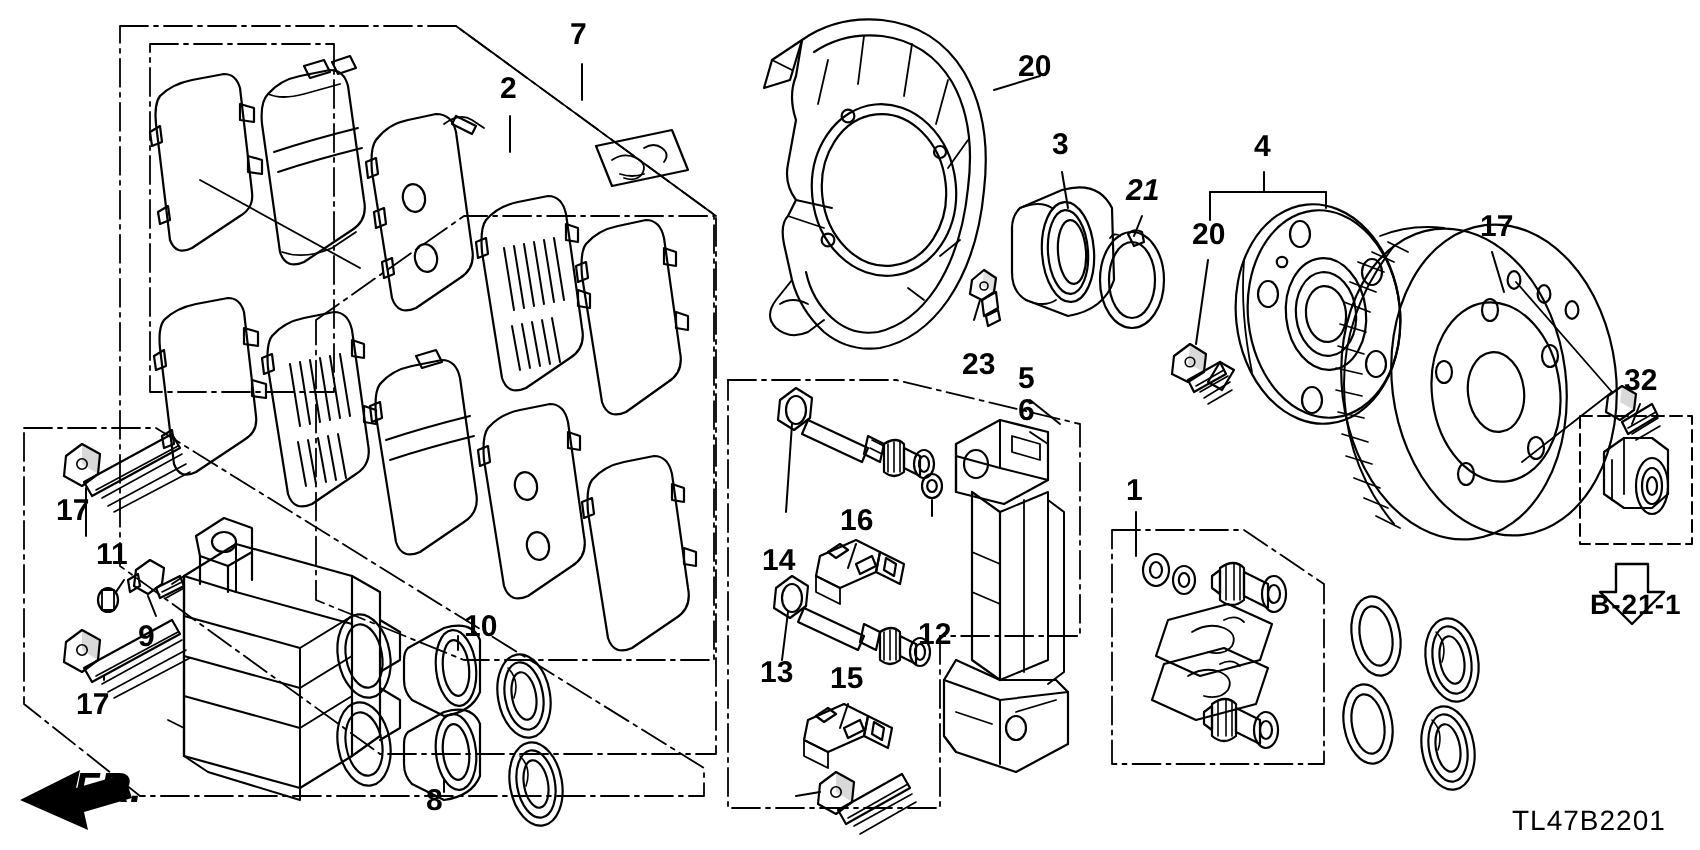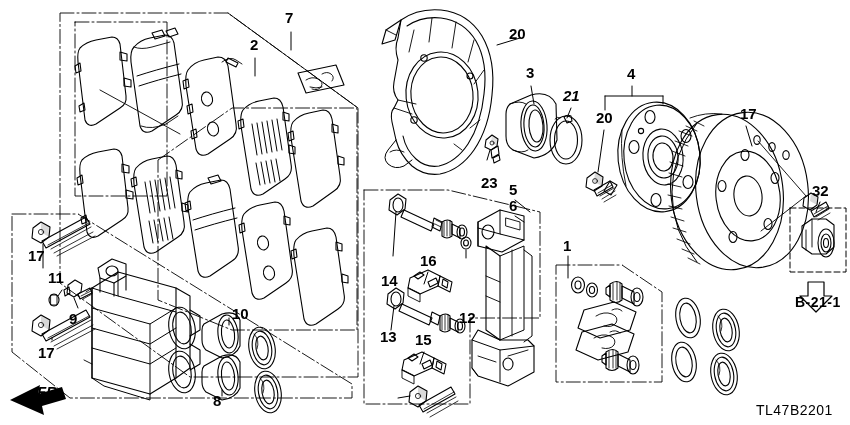--- a/index.html
+++ b/index.html
@@ -10,21 +10,21 @@
   .lbl{position:absolute;font-family:"Liberation Sans", sans-serif;
        font-size:15px;font-weight:700;color:#000;line-height:1;
        white-space:nowrap;}
   .ref{position:absolute;font-family:"Liberation Sans", sans-serif;
        font-size:14px;font-weight:700;color:#000;white-space:nowrap;
        letter-spacing:.5px;}
   .dwg{position:absolute;font-family:"Liberation Sans", sans-serif;
        font-size:14px;font-weight:400;color:#000;letter-spacing:.5px;
        white-space:nowrap;}
   .fr{position:absolute;font-family:"Liberation Sans", sans-serif;
-      font-size:15px;font-weight:700;font-style:italic;color:#000;
+      font-size:21px;font-weight:700;font-style:italic;color:#000;
       white-space:nowrap;}
 </style>
 </head>
 <body>
 
 <div id="sheet">
 
 <svg width="850" height="425" viewBox="0 0 850 425">
   <g fill="none" stroke="#000" stroke-width="1.1" stroke-linejoin="round" stroke-linecap="round">
 

